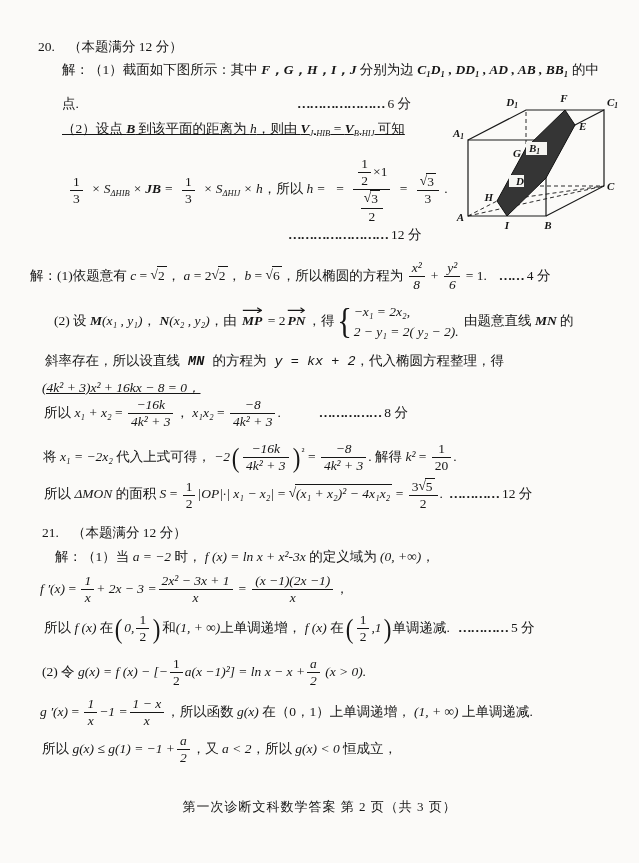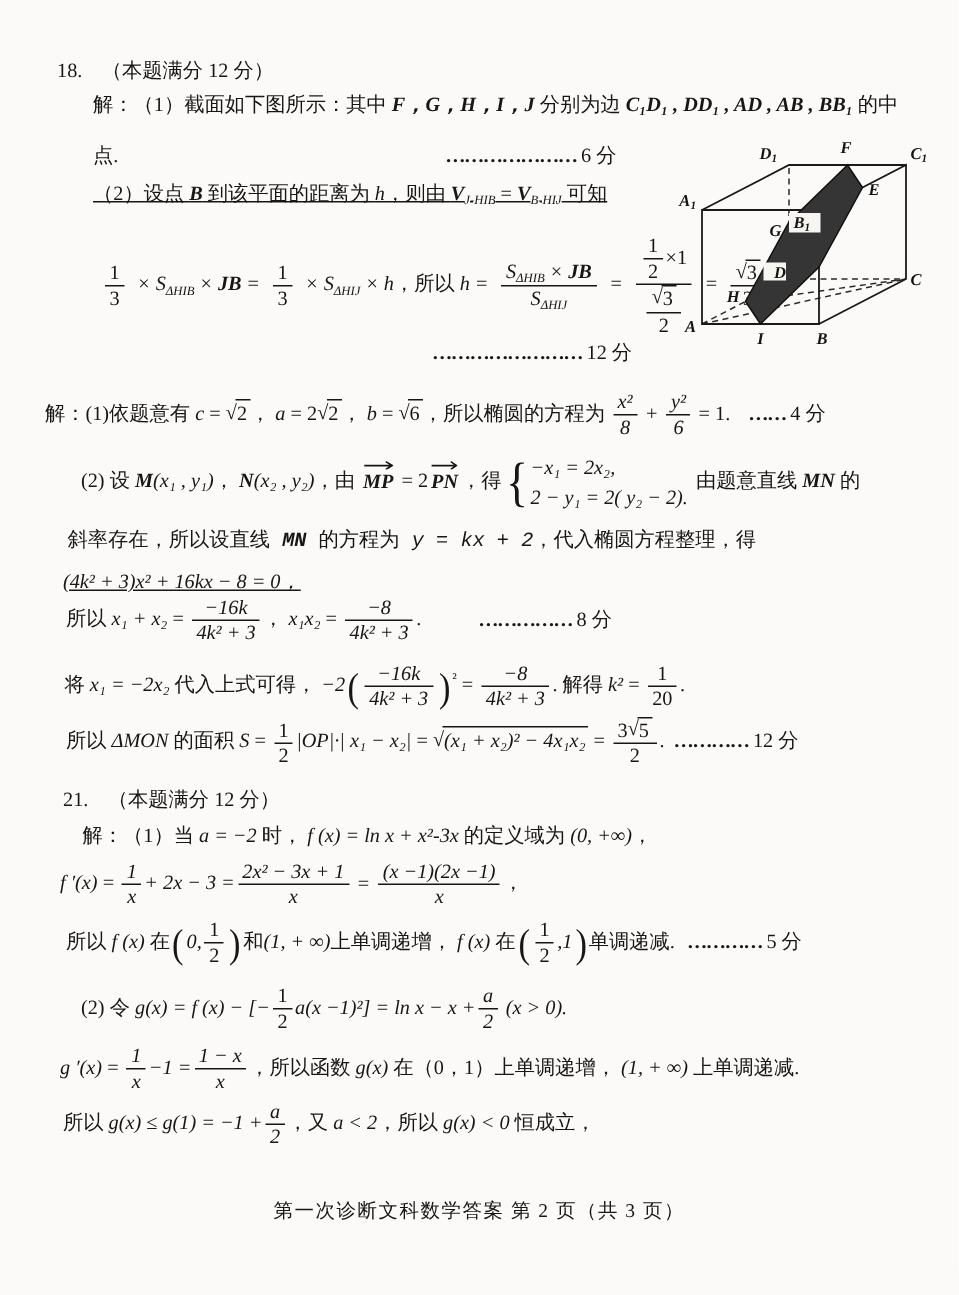--- a/index.html
+++ b/index.html
@@ -39,44 +39,40 @@
   .cube text { font-family:"Liberation Serif","DejaVu Serif",serif; font-size:11px;
                font-style:italic; font-weight:bold; fill:#141414; }
   .cube .vsub { font-size:7.5px; }
 </style>
 </head>
 <body>
 
 <div class="page">
 
   <div class="line" style="left:38px; top:38px;">
-    <span class="qnum">18.</span><span>（本题满分 12 分）</span>
+    <span class="qnum">20.</span><span>（本题满分 12 分）</span>
   </div>
 
   <div class="line" style="left:62px; top:61px;">
     <span>解：（1）截面如下图所示：其中 </span><span class="bi">F，G，H，I，J</span><span> 分别为边 </span><span class="bi">C₁D₁ , DD₁ , AD , AB , BB₁</span><span> 的中</span>
   </div>
 
   <div class="line" style="left:62px; top:95px;">
     <span>点.</span><span class="dots" style="margin-left:218px;">…………………</span><span class="score">6 分</span>
   </div>
 
   <div class="line" style="left:62px; top:120px;text-decoration:underline;">
     <span>（2）设点 </span><i class="bi">B</i><span> 到该平面的距离为 </span><i>h</i><span>，则由 </span><i class="bi">V</i><sub class="msub">J-HIB</sub><span> = </span><i class="bi">V</i><sub class="msub">B-HIJ</sub><span> 可知</span>
   </div>
 
   <div class="line" style="left:68px; top:156px;">
     <span class="frac"><span class="num">1</span><span class="den">3</span></span>
     <span class="op">×</span><i>S</i><sub class="msub">ΔHIB</sub><span class="op">×</span><i class="bi">JB</i><span class="op">=</span>
     <span class="frac"><span class="num">1</span><span class="den">3</span></span>
     <span class="op">×</span><i>S</i><sub class="msub">ΔHIJ</sub><span class="op">×</span><i>h</i><span>，所以 </span><i>h</i><span class="op">=</span>
-    <span class="frac">
-      <span class="num"><i>S</i><sub class="msub">ΔHIB</sub><span class="op">×</span><i class="bi">JB</i></span>
-      <span class="den"><i>S</i><sub class="msub">ΔHIJ</sub></span>
-    </span>
     <span class="op">=</span>
     <span class="frac">
       <span class="num"><span class="frac"><span class="num">1</span><span class="den">2</span></span><span>×1</span></span>
       <span class="den"><span class="frac"><span class="num"><span class="sqrt"><span class="sign">√</span><span class="rad">3</span></span></span><span class="den">2</span></span></span>
     </span>
     <span class="op">=</span>
     <span class="frac">
       <span class="num"><span class="sqrt"><span class="sign">√</span><span class="rad">3</span></span></span>
       <span class="den">3</span>
     </span>
@@ -160,21 +156,21 @@
   </div>
 
   <div class="line" style="left:40px; top:573px;">
     <span class="mi">f ′(x)</span><span> = </span><span class="frac mi"><span class="num">1</span><span class="den">x</span></span><span class="mi">+ 2x − 3 =</span><span class="frac mi"><span class="num">2x² − 3x + 1</span><span class="den">x</span></span><span class="op">=</span><span class="frac mi"><span class="num">(x −1)(2x −1)</span><span class="den">x</span></span><span>，</span>
   </div>
 
   <div class="line" style="left:44px; top:612px;">
     <span>所以 </span><span class="mi">f (x)</span><span> 在</span><span class="bp">(</span><span class="mi">0,</span><span class="frac"><span class="num">1</span><span class="den">2</span></span><span class="bp">)</span><span>和</span><span class="mi">(1, + ∞)</span><span>上单调递增， </span><span class="mi">f (x)</span><span> 在</span><span class="bp">(</span><span class="frac"><span class="num">1</span><span class="den">2</span></span><span class="mi">,1</span><span class="bp">)</span><span>单调递减.</span><span class="dots" style="margin-left:8px;">…………</span><span class="score">5 分</span>
   </div>
 
-  <div class="line" style="left:42px; top:656px;margin-left:12px;">
+  <div class="line" style="left:42px; top:656px;">
     <span>(2) 令 </span><span class="mi">g(x) = f (x) − [−</span><span class="frac"><span class="num">1</span><span class="den">2</span></span><span class="mi">a(x −1)²] = ln x − x +</span><span class="frac mi"><span class="num">a</span><span class="den">2</span></span><span class="mi">  (x &gt; 0).</span>
   </div>
 
   <div class="line" style="left:40px; top:696px;">
     <span class="mi">g ′(x)</span><span> = </span><span class="frac mi"><span class="num">1</span><span class="den">x</span></span><span class="mi">−1 =</span><span class="frac mi"><span class="num">1 − x</span><span class="den">x</span></span><span>，所以函数 </span><span class="mi">g(x)</span><span> 在（0，1）上单调递增， </span><span class="mi">(1, + ∞)</span><span> 上单调递减.</span>
   </div>
 
   <div class="line" style="left:42px; top:733px;">
     <span>所以 </span><span class="mi">g(x) ≤ g(1) = −1 +</span><span class="frac mi"><span class="num">a</span><span class="den">2</span></span><span>，又 </span><span class="mi">a &lt; 2</span><span>，所以 </span><span class="mi">g(x) &lt; 0</span><span> 恒成立，</span>
   </div>

